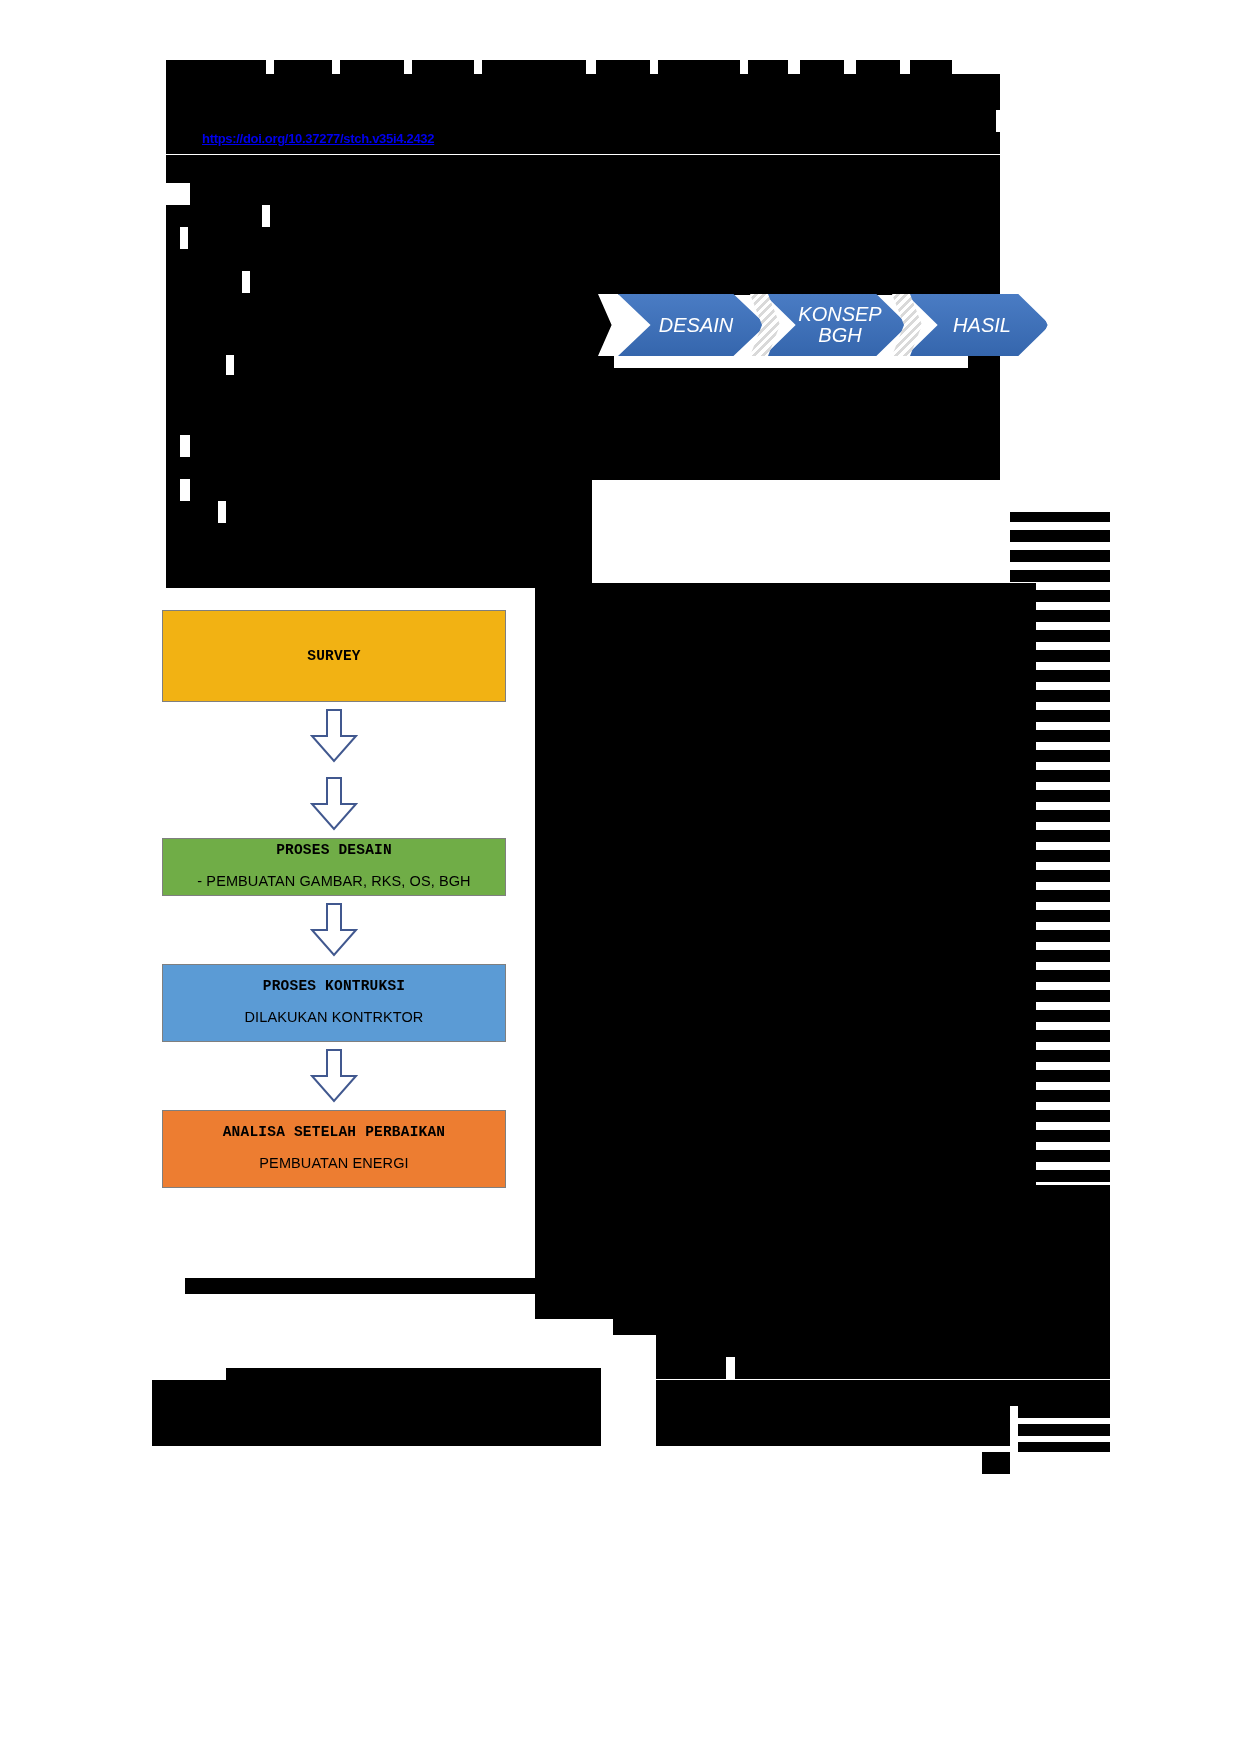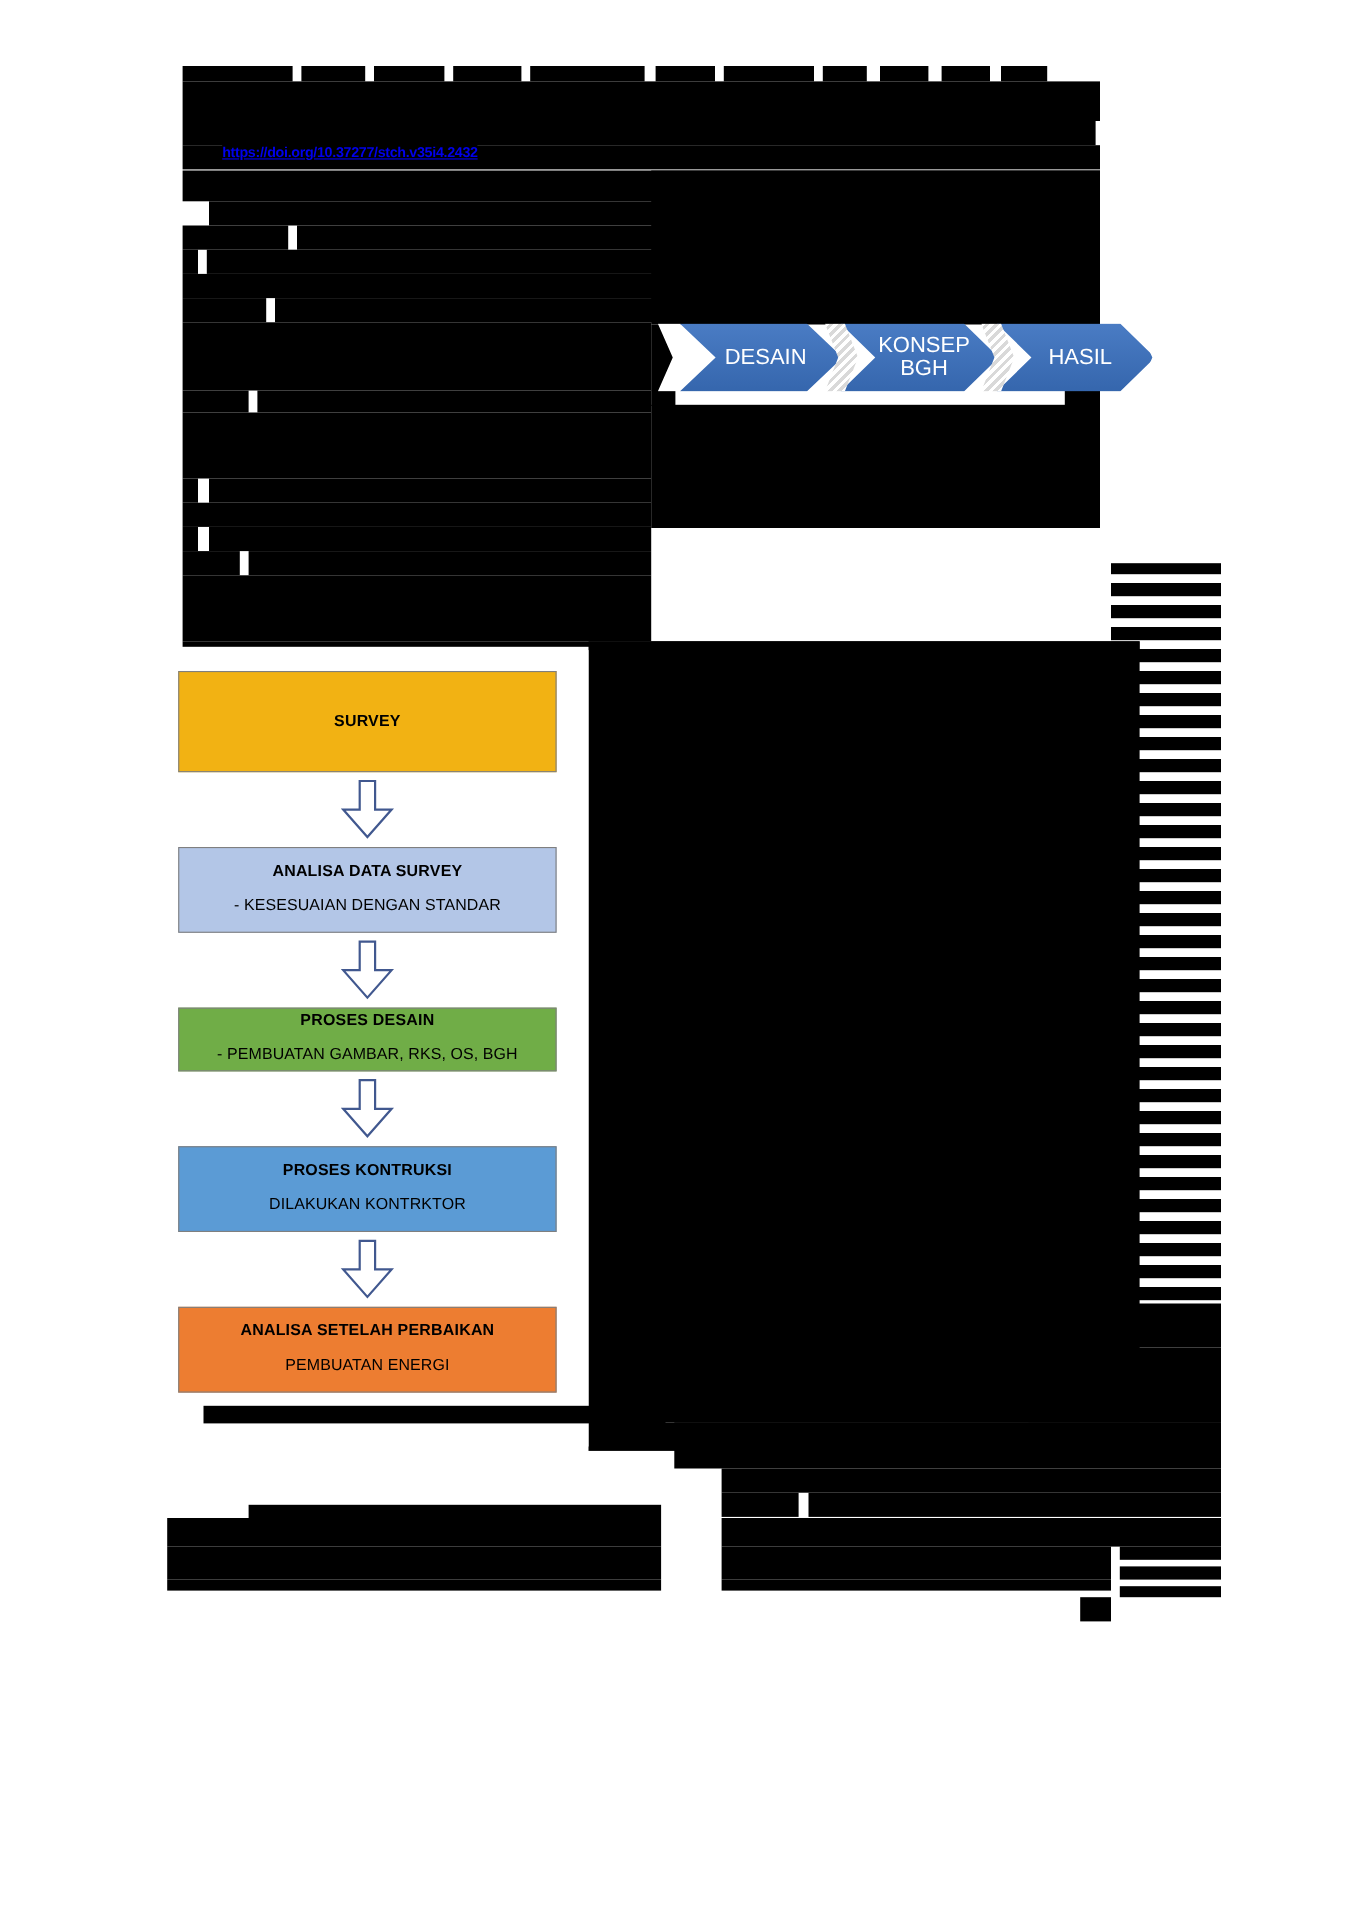--- a/index.html
+++ b/index.html
@@ -37,20 +37,21 @@
     align-items:center;
     justify-content:center;
     color:#ffffff;
     font-size:20px;
     line-height:1.05;
     text-align:center;
     background:#3b6db5;
     background:linear-gradient(180deg,#4a7cc4 0%,#3566ad 100%);
     clip-path:polygon(0% 0%, 78% 0%, 100% 50%, 78% 100%, 0% 100%, 22% 50%);
     padding:0 6px 0 14px;
+    font-style:italic;
   }
   .chev-lead{
     width:34px;height:62px;background:#ffffff;
     clip-path:polygon(0% 0%, 60% 0%, 100% 50%, 60% 100%, 0% 100%, 40% 50%);
     margin-right:-14px;
   }
   .chev-sep{
     width:30px;height:62px;
     background:repeating-linear-gradient(135deg,#ffffff 0 3px,#d9d9d9 3px 6px);
     clip-path:polygon(0% 0%, 60% 0%, 100% 50%, 60% 100%, 0% 100%, 40% 50%);
@@ -76,21 +77,21 @@
     width:344px;
     border:1px solid #7f7f7f;
     color:#000000;
     text-align:center;
     padding:10px 8px;
     display:flex;
     flex-direction:column;
     justify-content:center;
     gap:14px;
   }
-  .flow-title{font-size:14.5px;font-weight:bold;letter-spacing:0.2px;}
+  .flow-title{font-size:14.5px;font-weight:bold;letter-spacing:0.2px;font-family:Liberation Mono, monospace;}
   .flow-sub{font-size:14.5px;font-weight:normal;letter-spacing:0.1px;line-height:1.35;}
   .arrow-down{
     width:54px;height:56px;margin:6px 0;
     position:relative;
   }
   .arrow-down svg{display:block;}
 </style>
 </head>
 <body>
 
@@ -219,24 +220,20 @@
     <div class="flow-box" style="background:#f2b213;height:92px;">
       <div class="flow-title">SURVEY</div>
     </div>
 
     <div class="arrow-down">
       <svg width="54" height="56" viewBox="0 0 54 56">
         <polygon points="20,2 34,2 34,28 49,28 27,53 5,28 20,28" fill="#ffffff" stroke="#41588f" stroke-width="2"></polygon>
       </svg>
     </div>
 
-    <div class="flow-box" style="background:#b3c6e7;height:78px;">
-      <div class="flow-title">ANALISA DATA SURVEY</div>
-      <div class="flow-sub">- KESESUAIAN DENGAN STANDAR</div>
-    </div>
 
     <div class="arrow-down">
       <svg width="54" height="56" viewBox="0 0 54 56">
         <polygon points="20,2 34,2 34,28 49,28 27,53 5,28 20,28" fill="#ffffff" stroke="#41588f" stroke-width="2"></polygon>
       </svg>
     </div>
 
     <div class="flow-box" style="background:#70ad47;height:58px;">
       <div class="flow-title">PROSES DESAIN</div>
       <div class="flow-sub">- PEMBUATAN GAMBAR, RKS, OS, BGH</div>

